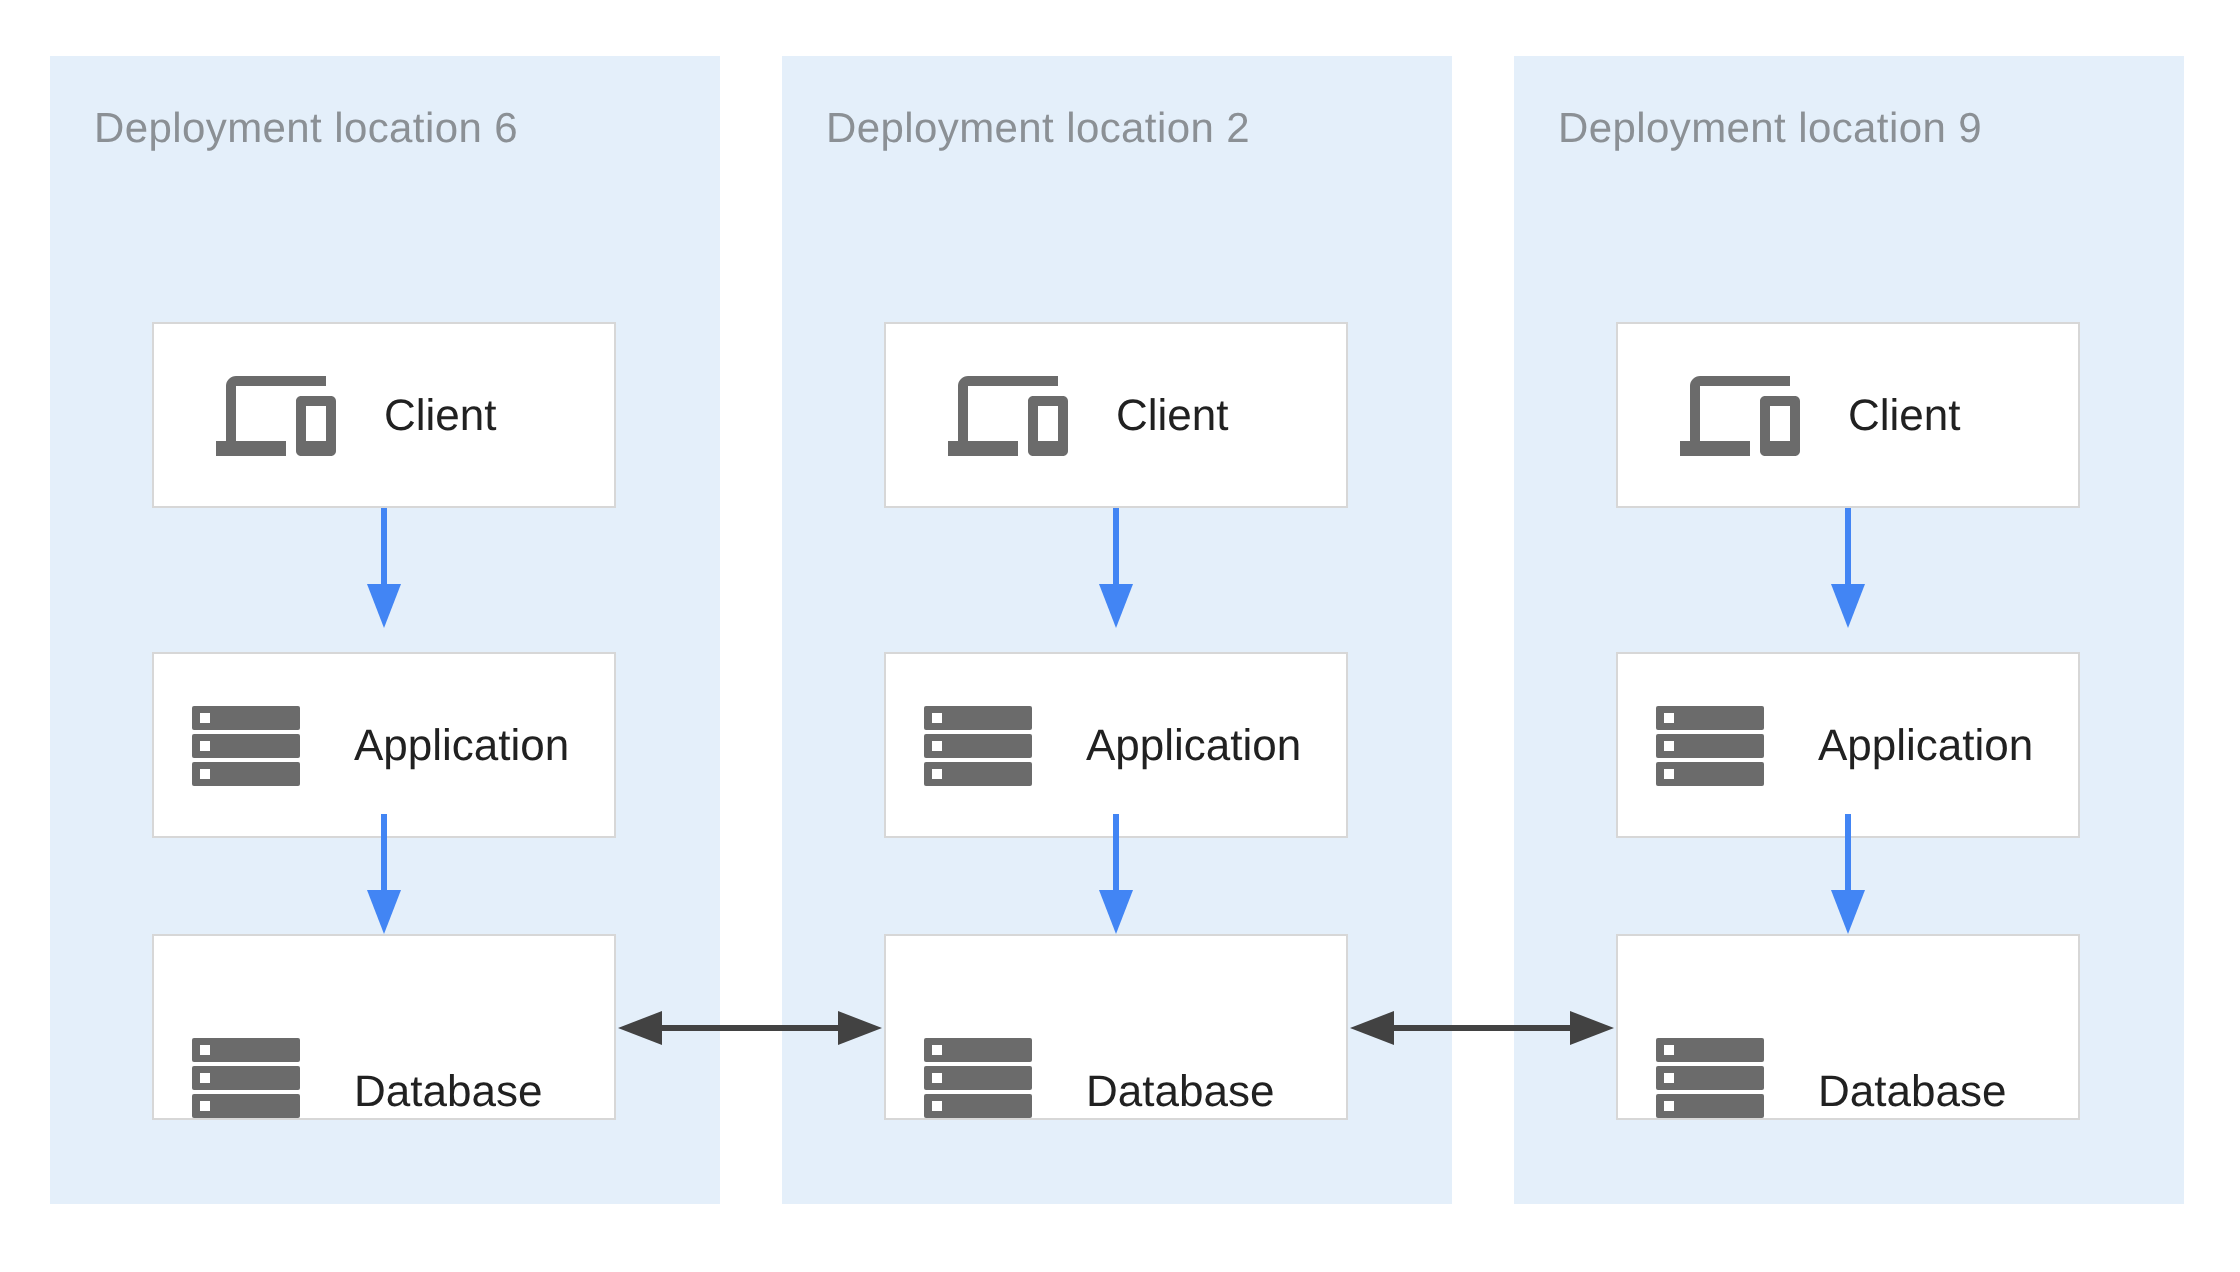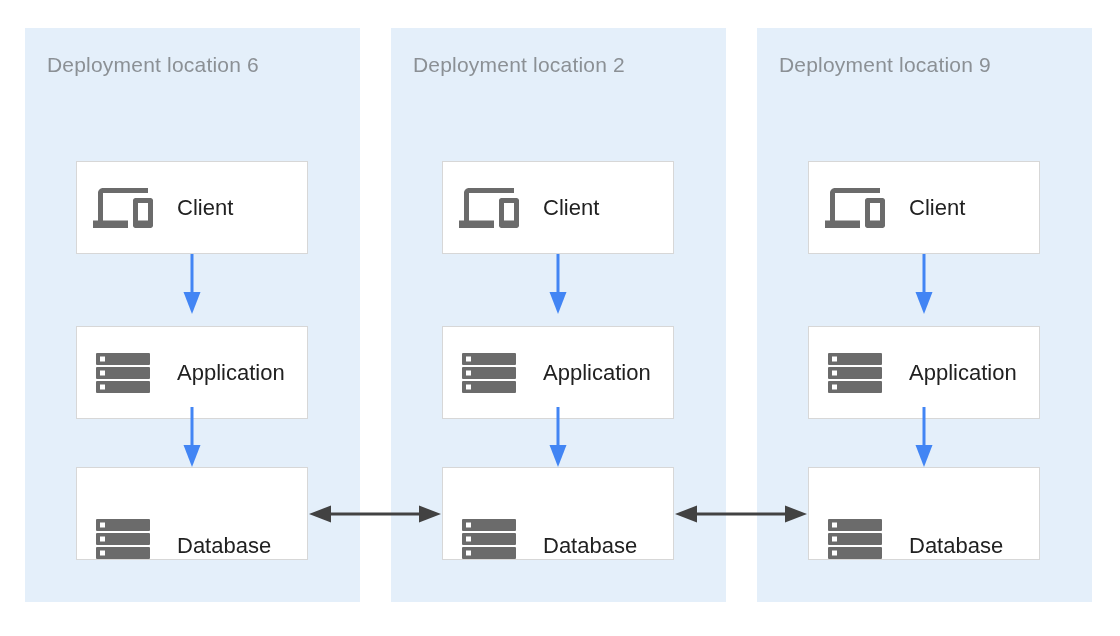--- a/index.html
+++ b/index.html
@@ -35,21 +35,21 @@
     position: absolute;
     left: 51px;
     width: 232px;
     height: 93px;
     box-sizing: border-box;
     background: #ffffff;
     border: 1px solid #D7D7D7;
     display: flex;
     align-items: center;
   }
-  .node.n-client { top: 133px; }
+  .node.n-client { top: 133px; padding-left: 15px; }
   .node.n-app    { top: 298px; }
   .node.n-db     { top: 439px; align-items: flex-end; }
 
   .node-icon {
     width: 60px;
     margin-left: 16px;
     display: flex;
     align-items: center;
     justify-content: center;
     flex: 0 0 auto;

